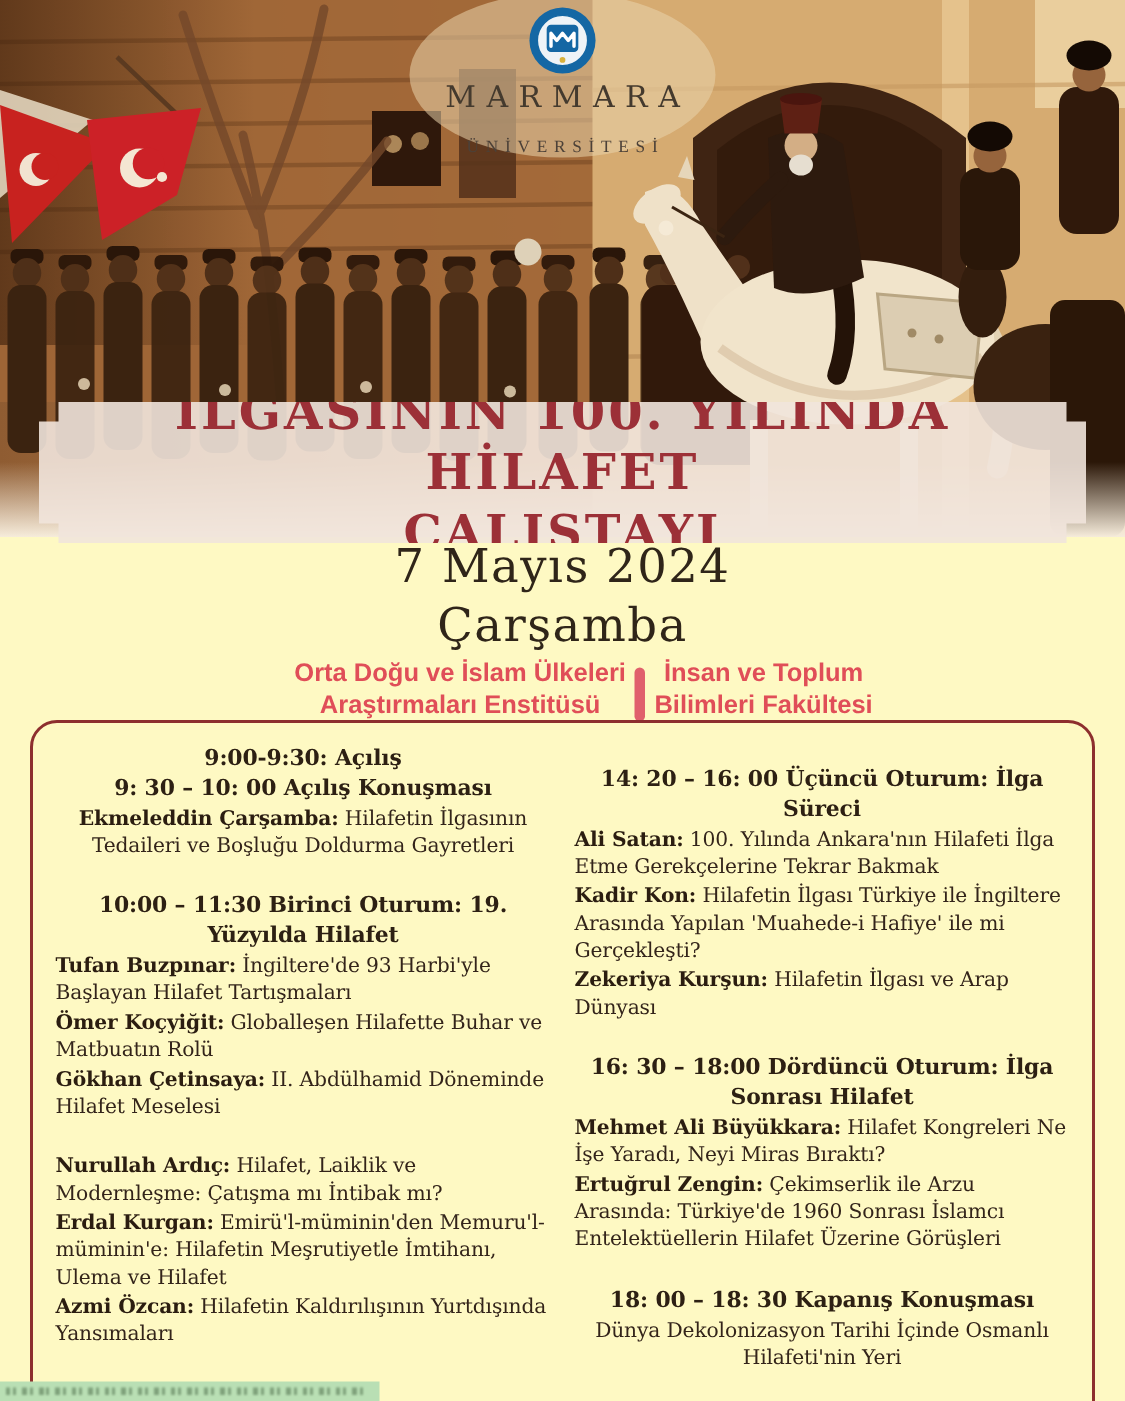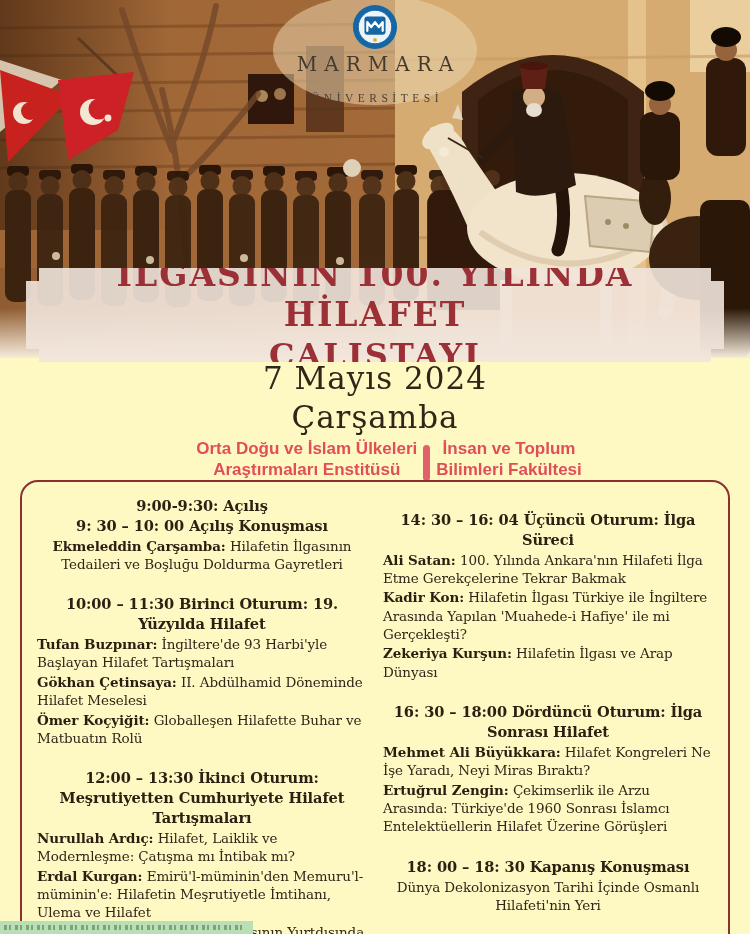--- a/index.html
+++ b/index.html
@@ -272,33 +272,32 @@
   <div class="schedule-box">
     <div class="sched-col col-left">
         <div class="sec">
           <div class="sec-header">9:00-9:30: Açılış</div>
           <div class="sec-header">9: 30 – 10: 00 Açılış Konuşması</div>
           <div class="item centered"><b>Ekmeleddin Çarşamba:</b> Hilafetin İlgasının Tedaileri ve Boşluğu Doldurma Gayretleri</div>
         </div>
         <div class="sec">
           <div class="sec-header">10:00 – 11:30 Birinci Oturum: 19. Yüzyılda Hilafet</div>
           <div class="item"><b>Tufan Buzpınar:</b> İngiltere'de 93 Harbi'yle Başlayan Hilafet Tartışmaları</div>
+          <div class="item"><b>Ömer Koçyiğit:</b> Globalleşen Hilafette Buhar ve Matbuatın Rolü</div>
           <div class="item"><b>Gökhan Çetinsaya:</b> II. Abdülhamid Döneminde Hilafet Meselesi</div>
-          <div class="item"><b>Ömer Koçyiğit:</b> Globalleşen Hilafette Buhar ve Matbuatın Rolü</div>
-        </div>
-        <div class="sec">
-          <div class="sec-header">12:00 – 13:30 İkinci Oturum: Meşrutiyetten Cumhuriyete Hilafet Tartışmaları</div>
+        </div>
+        <div class="sec">
           <div class="item"><b>Nurullah Ardıç:</b> Hilafet, Laiklik ve Modernleşme: Çatışma mı İntibak mı?</div>
           <div class="item"><b>Erdal Kurgan:</b> Emirü'l-müminin'den Memuru'l-müminin'e: Hilafetin Meşrutiyetle İmtihanı, Ulema ve Hilafet</div>
           <div class="item"><b>Azmi Özcan:</b> Hilafetin Kaldırılışının Yurtdışında Yansımaları</div>
         </div>
       </div>
     <div class="sched-col col-right">
         <div class="sec">
-          <div class="sec-header">14: 30 – 16: 04 Üçüncü Oturum: İlga Süreci</div>
+          <div class="sec-header">14: 20 – 16: 00 Üçüncü Oturum: İlga Süreci</div>
           <div class="item"><b>Ali Satan:</b> 100. Yılında Ankara'nın Hilafeti İlga Etme Gerekçelerine Tekrar Bakmak</div>
           <div class="item"><b>Kadir Kon:</b> Hilafetin İlgası Türkiye ile İngiltere Arasında Yapılan 'Muahede-i Hafiye' ile mi Gerçekleşti?</div>
           <div class="item"><b>Zekeriya Kurşun:</b> Hilafetin İlgası ve Arap Dünyası</div>
         </div>
         <div class="sec">
           <div class="sec-header">16: 30 – 18:00 Dördüncü Oturum: İlga Sonrası Hilafet</div>
           <div class="item"><b>Mehmet Ali Büyükkara:</b> Hilafet Kongreleri Ne İşe Yaradı, Neyi Miras Bıraktı?</div>
           <div class="item"><b>Ertuğrul Zengin:</b> Çekimserlik ile Arzu Arasında: Türkiye'de 1960 Sonrası İslamcı Entelektüellerin Hilafet Üzerine Görüşleri</div>
         </div>
         <div class="sec">

